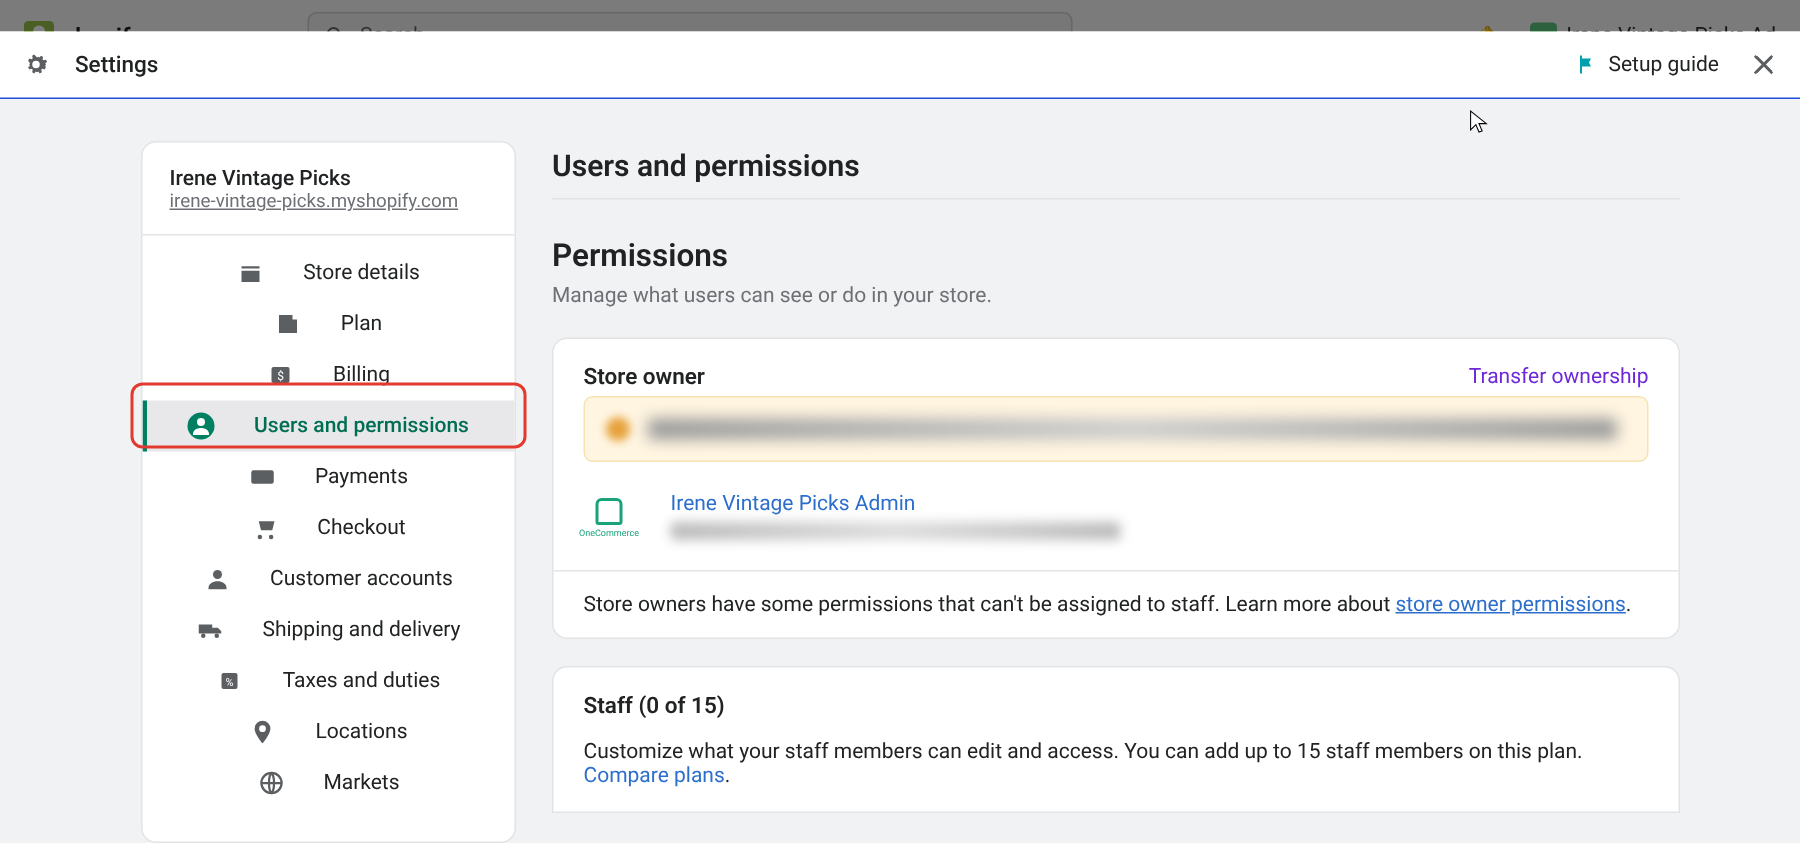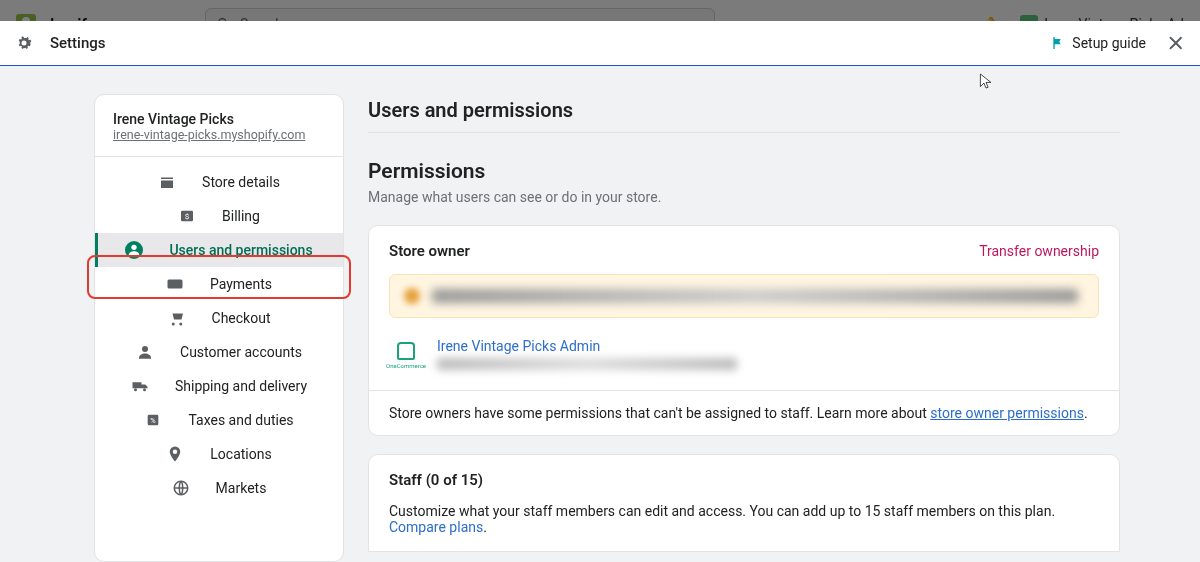--- a/index.html
+++ b/index.html
@@ -183,24 +183,24 @@
   .card {
     background:#fff;
     border:1px solid #e1e3e5;
     border-radius:10px;
     overflow:hidden;
   }
   .card-head {
     display:flex;
     justify-content:space-between;
     align-items:center;
-    padding:16px 20px 14px;
+    padding:16px 20px 4px;
   }
   .card-head .h { font-weight:600; font-size:15px; }
-  .transfer { color:#be185d; cursor:pointer; font-size:14px; }
+  .transfer { color:#6d28d9; cursor:pointer; font-size:14px; }
   .banner {
     margin: 0 20px 14px;
     background:#fff5e1;
     border:1px solid #f5e3b3;
     border-radius:6px;
     height:44px;
     position:relative;
     overflow:hidden;
   }
   .banner .badge {
@@ -211,21 +211,21 @@
   }
   .banner .blurtext {
     position:absolute;
     left:42px; right:20px; top:50%; transform:translateY(-50%);
     height:14px; background:linear-gradient(90deg,#999,#ccc,#999);
     filter: blur(5px);
     border-radius:3px;
   }
   .owner-row {
     display:flex;
-    gap:14px;
+    gap:24px;
     padding: 6px 20px 18px;
     align-items:flex-start;
   }
   .owner-avatar {
     width:34px;height:34px;
     display:flex;flex-direction:column;align-items:center;justify-content:center;
     font-size:6px;color:#1aa37a;
     flex-shrink:0;
   }
   .owner-avatar .home {
@@ -323,20 +323,28 @@
         <div class="nav-item">
           <span class="icon">
               <svg viewBox="0 0 24 24" width="18" height="18">
                 <path d="M4 6h16v2H4zM4 10h16v10H4z"></path>
               </svg>
             </span>
           <span class="label">Store details</span>
         </div>
         <div class="nav-item">
           <span class="icon">
+              <svg viewBox="0 0 24 24" width="18" height="18">
+                <path d="M4 4h12v16H4z M16 8h4v12h-4z"></path>
+              </svg>
+            </span>
+          <span class="label">Plan</span>
+        </div>
+        <div class="nav-item">
+          <span class="icon">
               <svg viewBox="0 0 24 24" width="16" height="16">
                 <rect x="3" y="4" width="18" height="16" rx="2"></rect>
                 <text x="12" y="17" text-anchor="middle" font-size="12" fill="#fff">$</text>
               </svg>
             </span>
           <span class="label">Billing</span>
         </div>
         <div class="nav-item active">
           <span class="icon circle-user">
               <svg viewBox="0 0 24 24" width="16" height="16">

